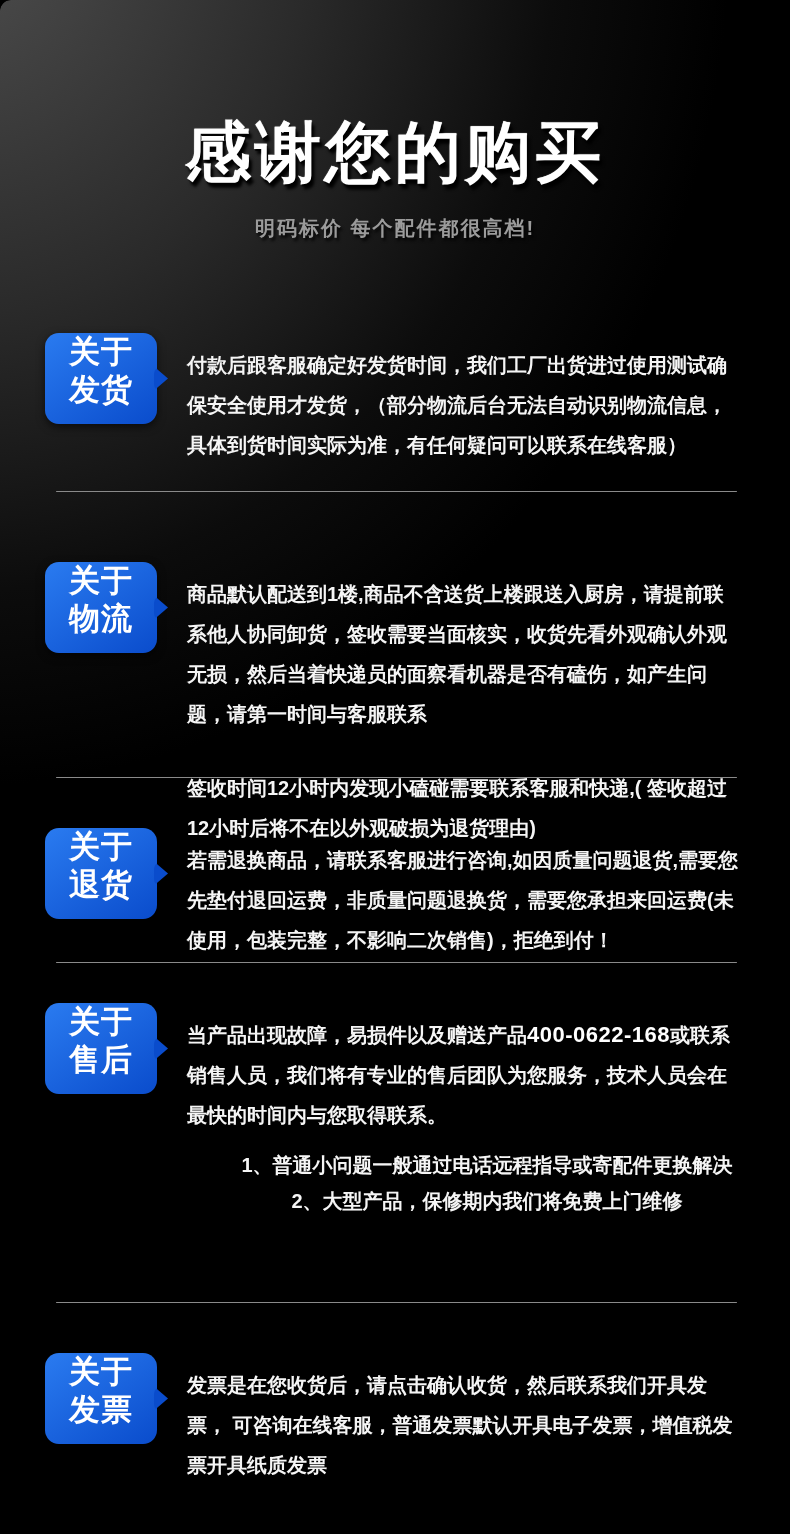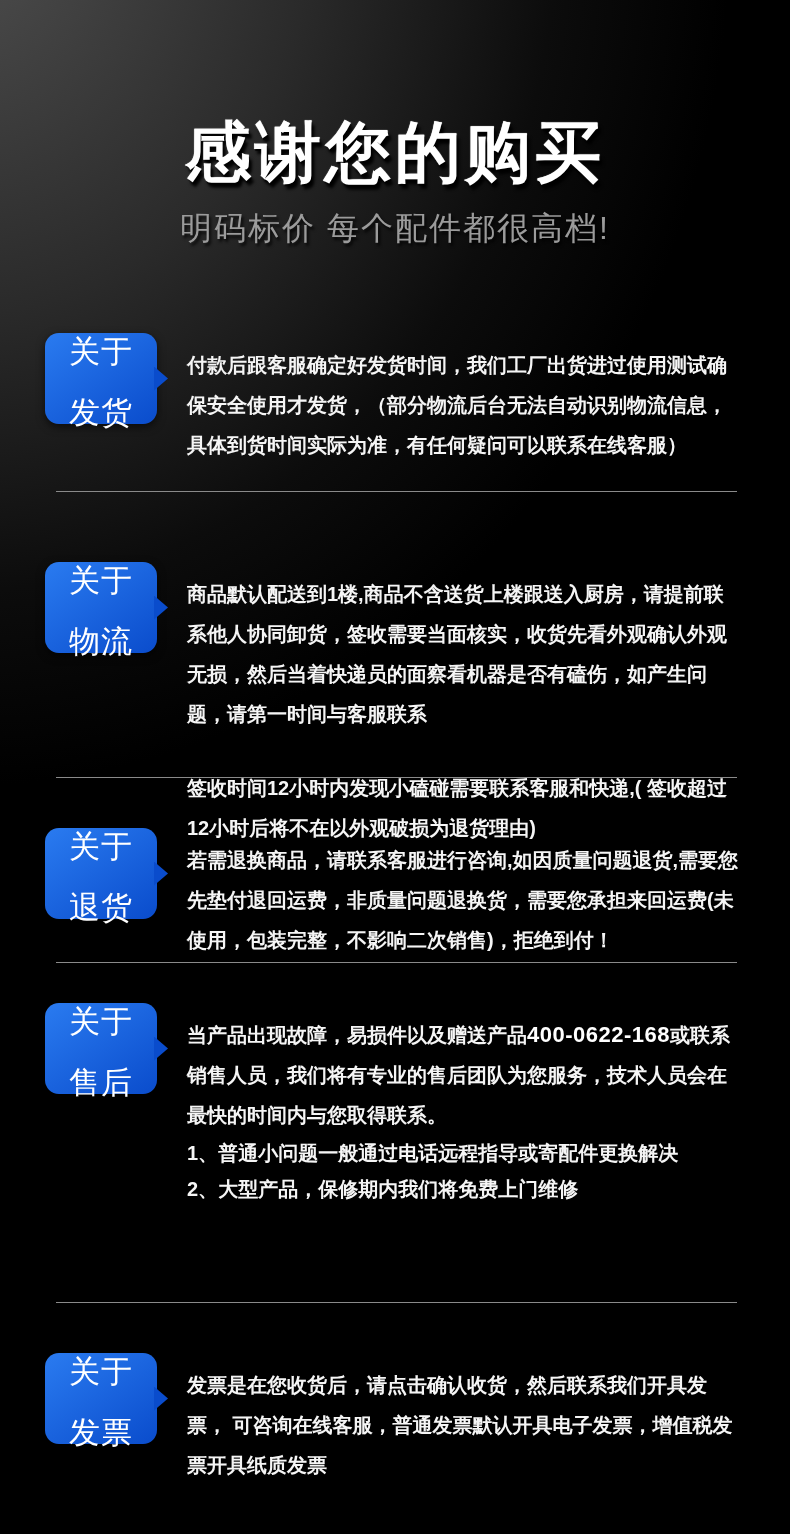--- a/index.html
+++ b/index.html
@@ -1,70 +1,69 @@
 <!DOCTYPE html>
 <html style="--bg-top: #4f4f4f; --bg-bottom: #000000; --badge-blue-light: #2a7bf0; --badge-blue-dark: #0a4ccc; --underline-blue: #1e5ce8; --divider-gray: #8a8a8a; --title-white: #ffffff; --subtitle-gray: #9b9b9b; --body-white: #f5f5f5;"><head>
 <meta charset="utf-8">
 <style>
   :root{
     --bg-top:#4f4f4f; --bg-bottom:#000000;
     --badge-blue-light:#2a7bf0; --badge-blue-dark:#0a4ccc;
     --underline-blue:#1e5ce8; --divider-gray:#8a8a8a;
     --title-white:#ffffff; --subtitle-gray:#9b9b9b; --body-white:#f5f5f5;
   }
-  *{margin:0;padding:0;box-sizing:border-box;}
+  *{margin:0;padding:0;box-sizing:border-box;border-radius:11px;}
   html,body{background:#000;}
   .page{
     position:relative; width:790px; height:1534px; overflow:hidden;
     font-family:"Liberation Sans", sans-serif;
     background:
       radial-gradient(130% 75% at -5% -5%, var(--bg-top) 0%, #2a2a2a 34%, #0c0c0c 58%, var(--bg-bottom) 75%);
   }
   .page-title{
     position:absolute; top:108px; left:0; width:100%;
     text-align:center; color:var(--title-white);
     font-size:66px; font-weight:900; letter-spacing:4px; line-height:88px;
     text-shadow:3px 5px 3px rgba(0,0,0,0.95), 1px 2px 1px rgba(0,0,0,0.85), 0 0 1px #fff;
   }
   .page-subtitle{
     position:absolute; top:206px; left:0; width:100%;
     text-align:center; color:var(--subtitle-gray);
-    font-size:32px; font-weight:400; letter-spacing:2px; line-height:44px;
+    font-size:20px; font-weight:700; letter-spacing:2px; line-height:44px;
     text-shadow:2px 3px 3px rgba(0,0,0,0.8);
   }
   .section{
     position:absolute; left:45px; right:48px;
     display:flex; align-items:flex-start;
   }
   .badge{
     position:relative; flex:0 0 112px; width:112px; height:91px;
     border-radius:14px;
     background:linear-gradient(145deg, var(--badge-blue-light) 0%, var(--badge-blue-dark) 100%);
     display:flex; flex-direction:column; align-items:center; justify-content:flex-start;
-    color:#fff; font-size:31px; font-weight:400; line-height:38px; letter-spacing:1px;
+    color:#fff; font-size:31px; font-weight:700; line-height:38px; letter-spacing:1px;
     box-shadow:0 3px 8px rgba(0,0,0,0.6);
-    gap:23px;
   }
   .badge-arrow{
     position:absolute; right:-11px; top:50%; transform:translateY(-50%);
     width:14px; height:24px;
     background:var(--badge-blue-dark);
     clip-path:polygon(0 0, 100% 50%, 0 100%);
   }
   .section-body{
     flex:1 1 auto; margin-left:30px; padding-top:12px;
     color:var(--body-white); font-size:20px; font-weight:700; line-height:40px;
     max-width:555px;
   }
   .section-body p + p{ margin-top:34px; }
   .hotline{
     font-size:22px; font-weight:800; color:#fff; white-space:nowrap;
     letter-spacing:0.5px;
   }
-  .service-list{ list-style:none; width:600px; max-width:600px; font-size:20px; line-height:36px; }
+  .service-list{ list-style:none; margin-top:12px; width:600px; max-width:600px; font-size:20px; line-height:36px;text-align:center; }
   .service-list li{ padding-left:36px; text-indent:-36px; }
   .underlined{
     text-decoration:underline;
     text-decoration-color:var(--underline-blue);
     text-decoration-thickness:3px;
     text-underline-offset:7px;
   }
   .divider{
     position:absolute; left:56px; width:681px; height:1px;
     background:var(--divider-gray);

